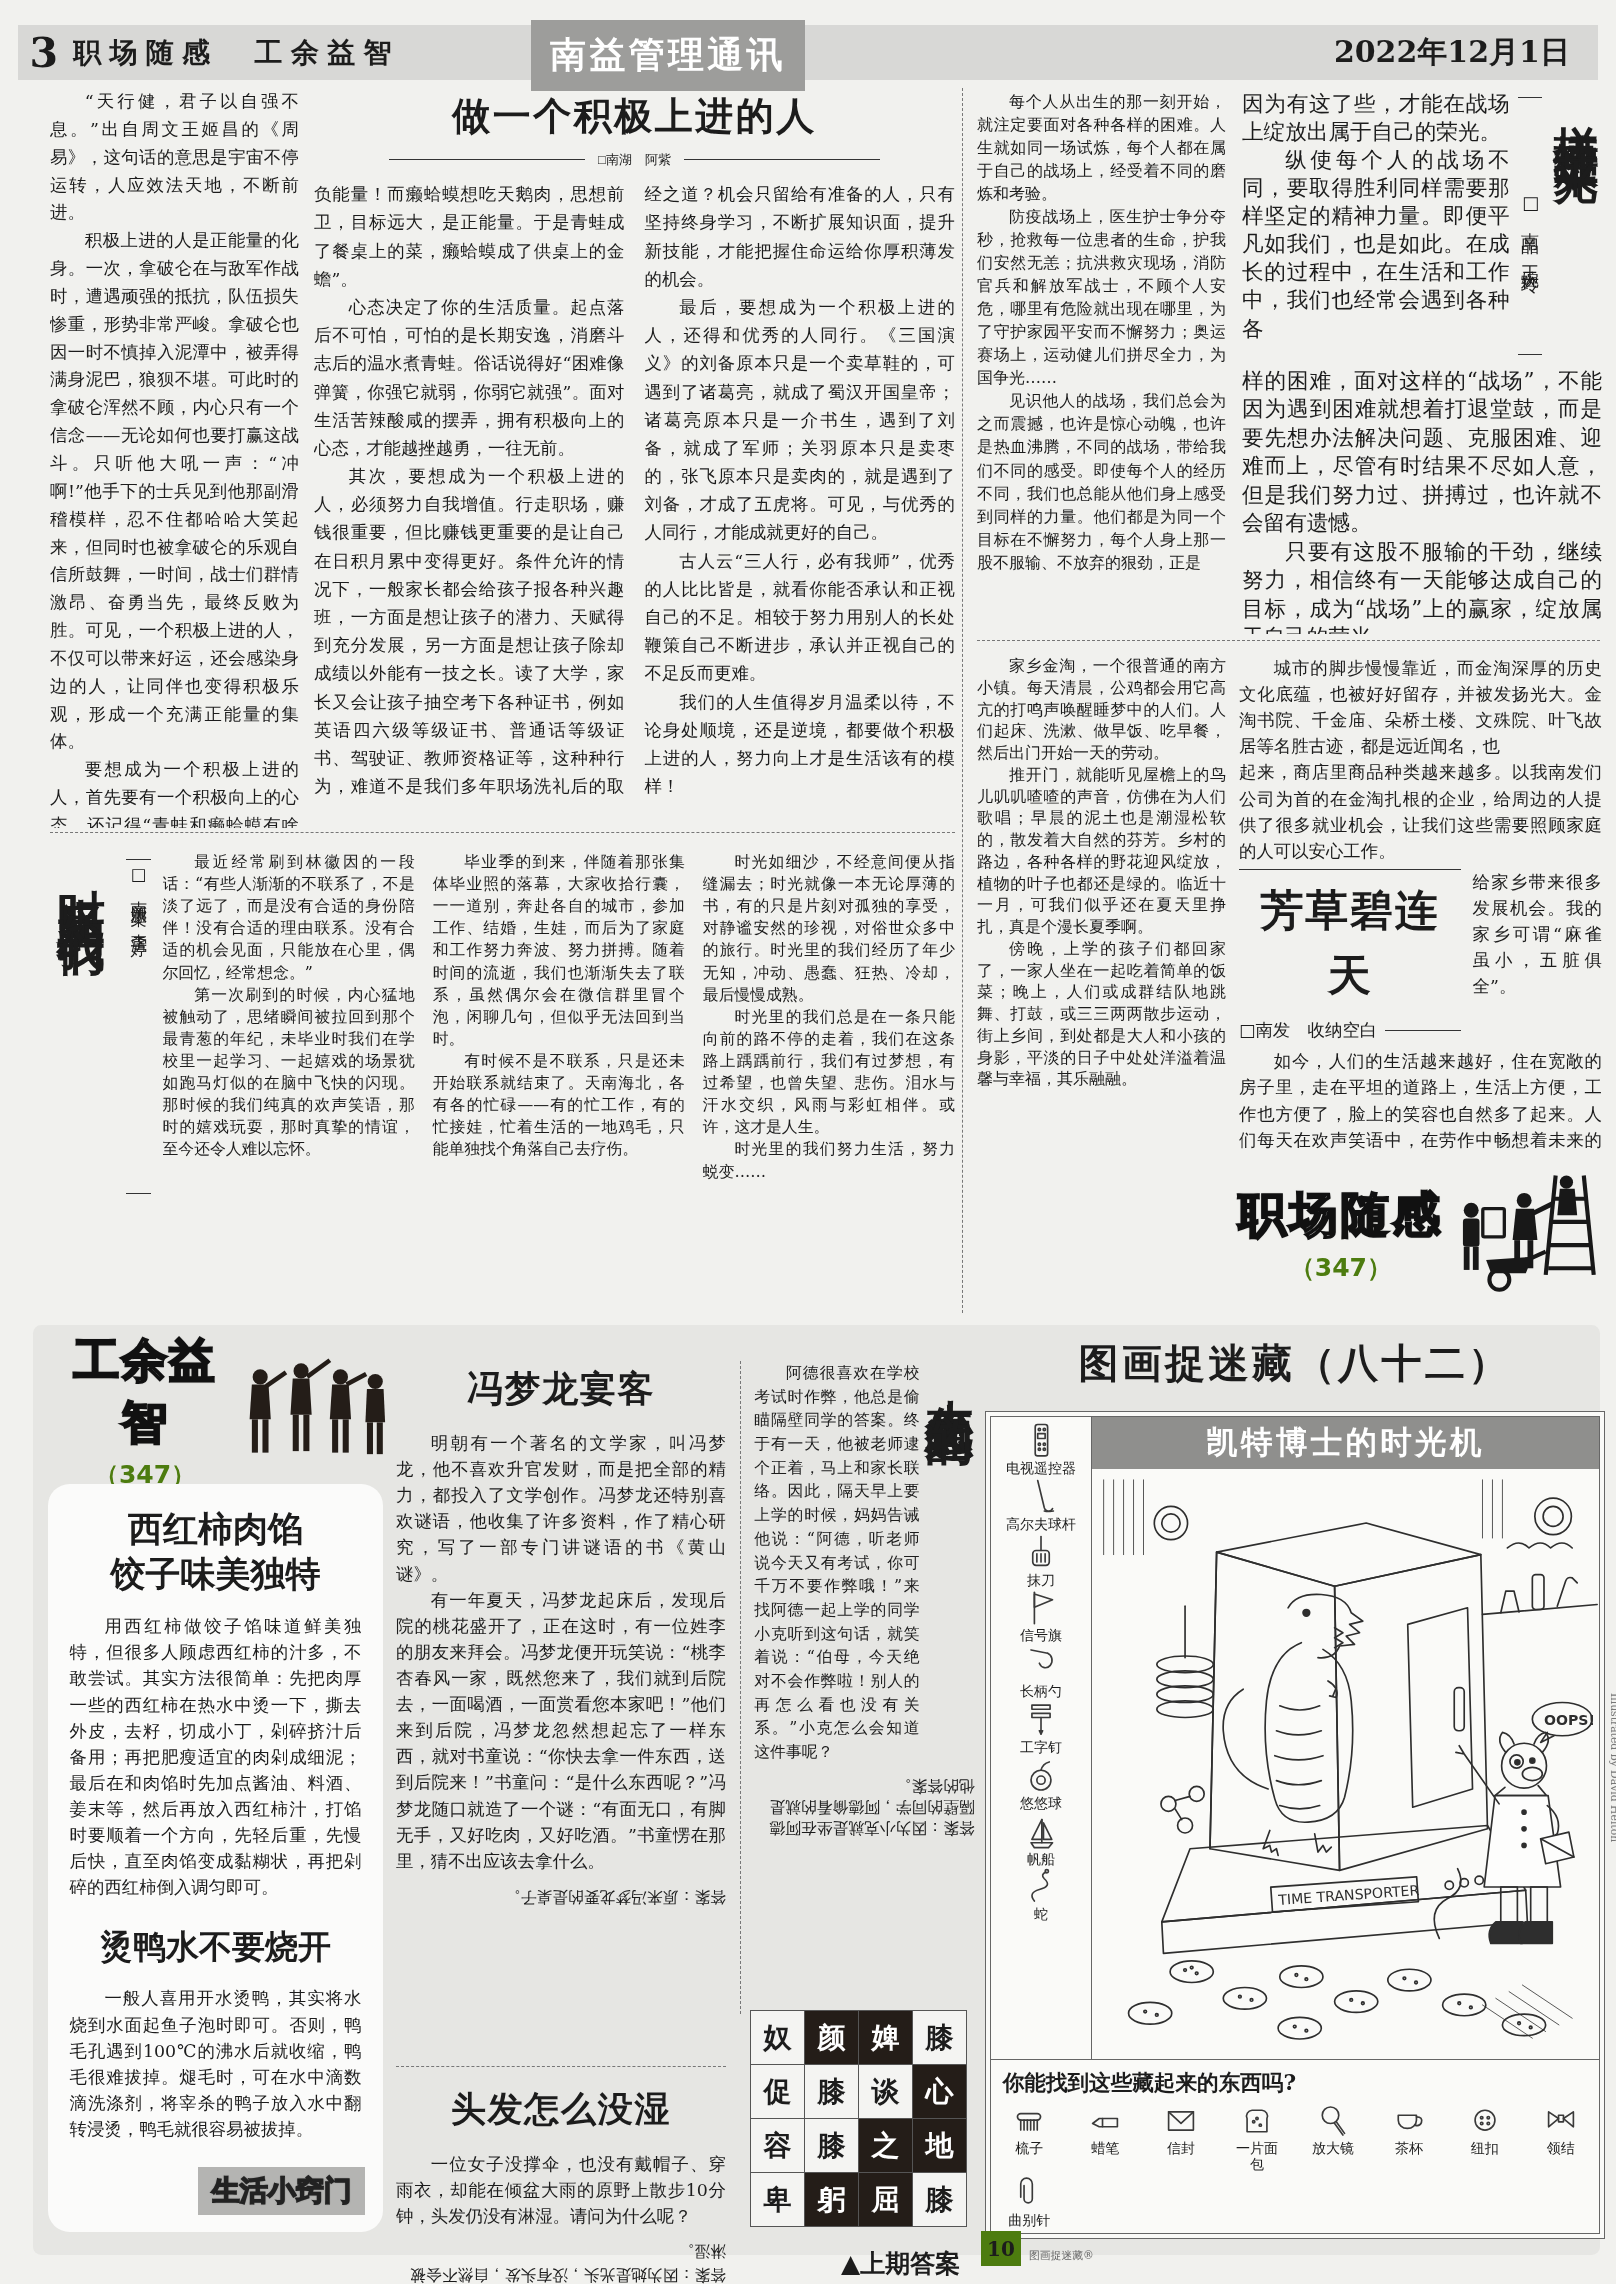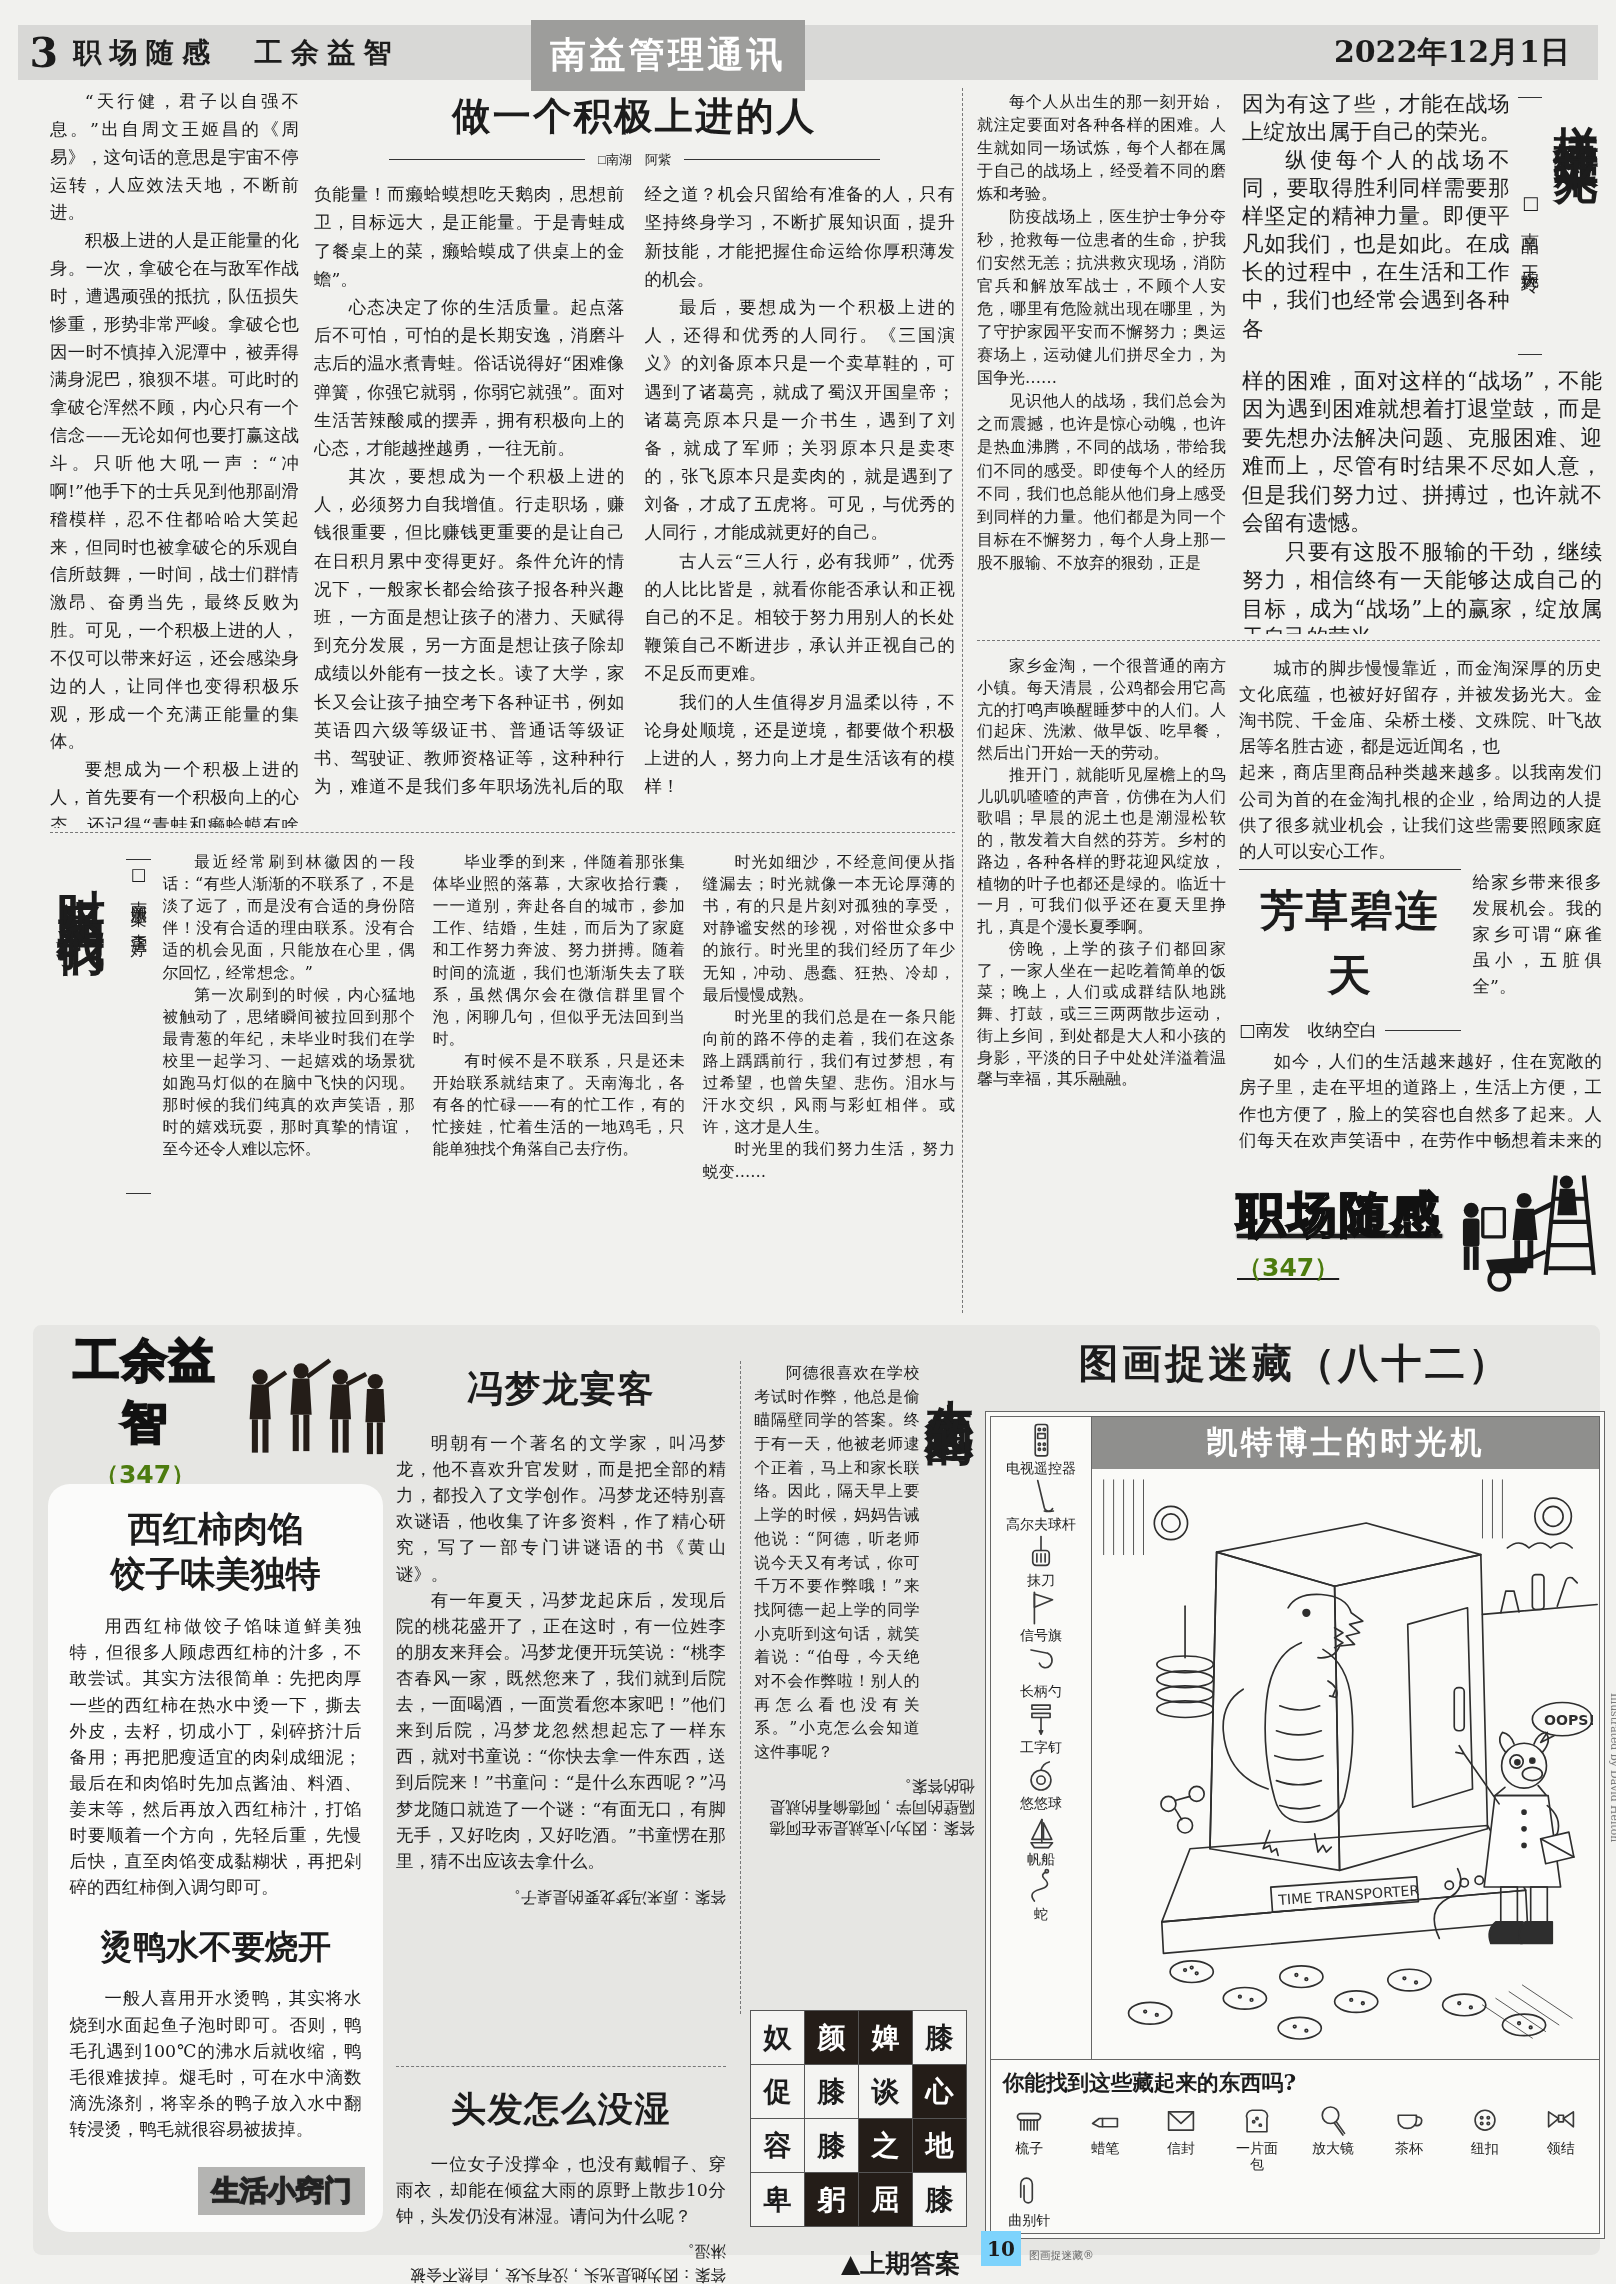--- a/index.html
+++ b/index.html
@@ -50,21 +50,21 @@
   .a4tb{width:222px;padding-top:8.3px;border-top:1.7px solid #333;}
   .a4tb .tt{font-size:43px;font-weight:900;letter-spacing:1.7px;text-align:center;}
   .a4tb .bb{display:flex;align-items:center;gap:8.3px;margin-top:10px;}
   .a4tb .bb .bn{font-size:17.4px;white-space:nowrap;}
   .a4tb .bb .ln{flex:1;border-top:1.7px solid #333;}
   .a4side{flex:1;}
   
   .badge1{left:1237px;top:1159px;width:365px;height:149px;display:flex;align-items:center;gap:8.3px;}
   .obt{font-family:"DejaVu Sans","Liberation Sans",sans-serif;font-weight:900;color:#fff;
        -webkit-text-stroke:2.1px #111;text-shadow:0 0 1.7px #111;}
-  .badge1 .bx{flex:1;text-decoration:underline;}
+  .badge1 .bx{text-align:center;flex:1;}
   .badge1 .obt{font-size:48px;letter-spacing:3.3px;}
   .bnum{font-size:25px;font-weight:900;color:#4d7c0f;margin-top:3.3px;font-family:"DejaVu Sans",sans-serif;}
   
   .band{left:33px;top:1325px;width:1567px;height:930px;background:#e6e6e3;border-radius:8.3px;}
   .badge2{left:58px;top:1341px;width:332px;height:139px;display:flex;align-items:center;gap:6.6px;}
   .badge2 .obt{font-size:46px;letter-spacing:1.7px;}
   .card{left:48px;top:1484px;width:335px;height:748px;background:#fbfbfa;border-radius:21.6px;padding:21.6px 21.6px;box-sizing:border-box;}
   .rt1{font-size:35px;font-weight:900;text-align:center;line-height:1.3;margin-bottom:16.6px;}
   .card .bt{font-size:17.4px;line-height:1.5;}
   .rt2{font-size:33px;font-weight:900;text-align:center;margin:25px 0 15px;}
@@ -96,21 +96,21 @@
   .sbar{border-right:0.8px solid #666;padding:5px 1.7px;display:flex;flex-direction:column;align-items:center;gap:1.7px;}
   .it{display:flex;flex-direction:column;align-items:center;}
   .it .lb{font-size:14px;text-align:center;line-height:1.15;}
   .art{position:relative;}
   .banner{background:#8f8f8d;color:#fff;font-size:31.5px;font-weight:900;text-align:center;letter-spacing:3.3px;padding:5px 0;}
   .strip{grid-column:1/3;border-top:0.8px solid #666;padding:8.3px 11.6px 5px;}
   .strip .cap{font-size:21.6px;font-weight:900;margin-bottom:5px;}
   .items{display:flex;flex-wrap:wrap;column-gap:21.6px;row-gap:1.7px;justify-content:space-between;}
   .items .it{flex-direction:column;width:53px;}
   .credit{position:absolute;right:-16.6px;top:34%;writing-mode:vertical-rl;font-size:10.8px;color:#777;}
-  .pgno{position:absolute;left:-5px;bottom:-28px;background:#7dd3fc;width:40px;height:35px;display:flex;align-items:center;justify-content:center;font-size:20px;font-weight:700;}
+  .pgno{position:absolute;left:-5px;bottom:-28px;background:#4d7c0f;width:40px;height:35px;display:flex;align-items:center;justify-content:center;font-size:20px;font-weight:700;}
   .pgsmall{position:absolute;left:43px;bottom:-25px;font-size:10.8px;color:#666;}
   svg{display:block;}
   .ic{width:38px;height:38px;}
   .ic *{stroke:#3a3a3a;stroke-width:2;fill:none;stroke-linecap:round;stroke-linejoin:round;}
 </style>
 </head>
 <body>
 
 <div class="abs hdr">
   <span class="pageno">3</span>

